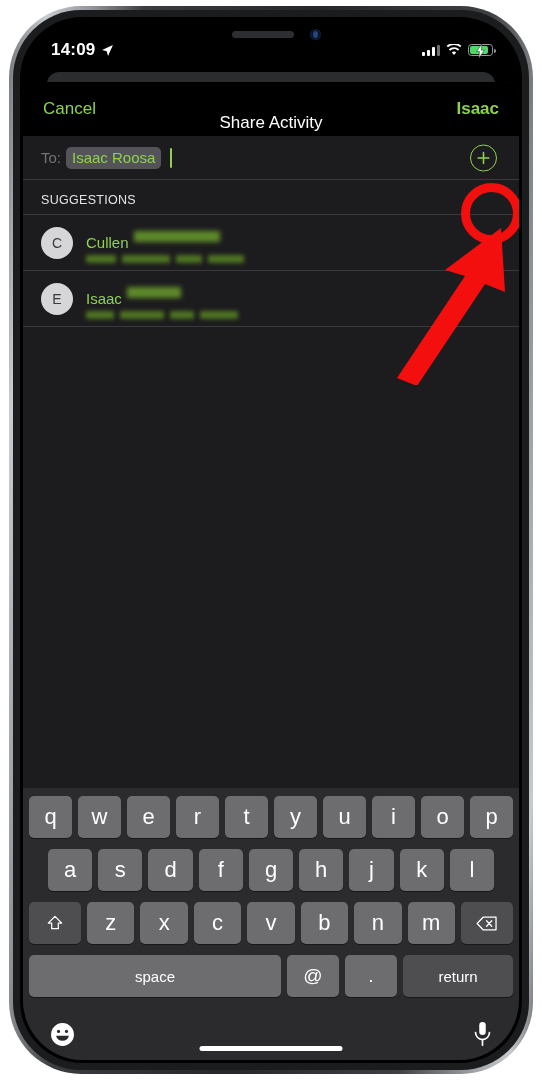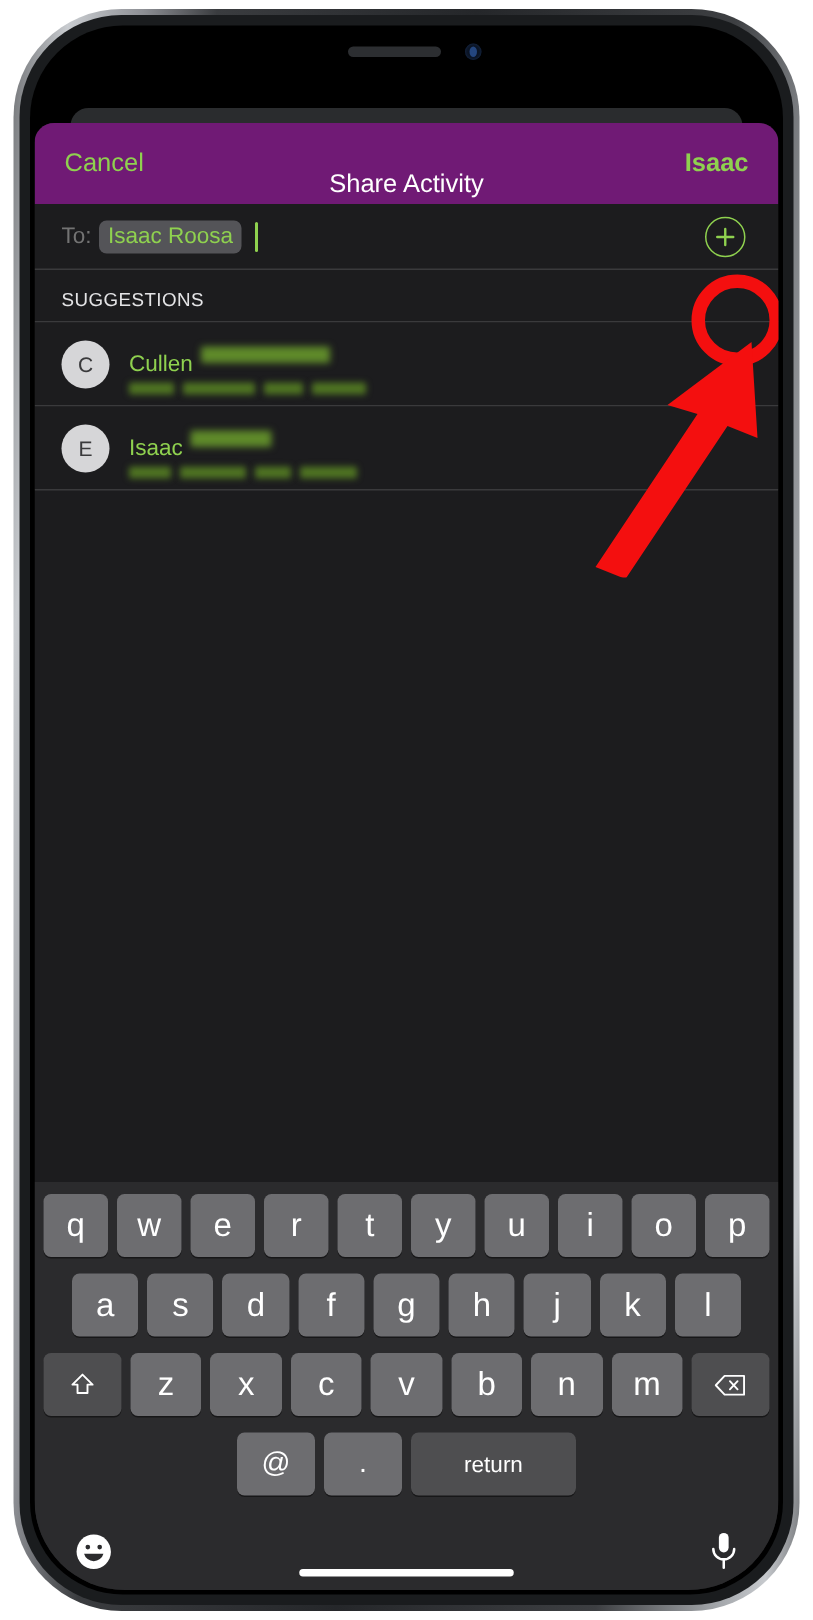--- a/index.html
+++ b/index.html
@@ -120,21 +120,21 @@
   }
   .sheet {
     position:absolute; left:0; right:0; top:62px; bottom:0;
     background:#1c1c1e;
     border-radius:13px 13px 0 0;
     z-index:10; overflow:hidden;
   }
 
   
   .nav-bar {
-    height:54px; background:#701a75;
+    height:54px; background:#000000;
     display:flex; align-items:center; justify-content:space-between;
     padding:0 20px; position:relative;
   }
   .nav-btn {
     font-size:17px; color:#8fd14f; background:none; border:none;
     cursor:pointer; font-family:inherit; padding:0; white-space:nowrap;
   }
   .nav-btn.send { font-weight:700; }
   .nav-title {
     position:absolute; left:50%; transform:translateX(-50%);
@@ -265,20 +265,47 @@
   <div class="btn-side btn-power"></div>
 </div>
 
 <div class="screen">
 
   <div class="notch">
     <div class="speaker-grille"></div>
     <div class="front-camera"></div>
   </div>
 
+  <div class="status-bar">
+    <div class="status-left">
+      <span class="status-time">14:09</span>
+      <svg class="loc-arrow" viewBox="0 0 24 24">
+        <path d="M22 2 2 11l8.5 2.5L13 22z" fill="#fff"></path>
+      </svg>
+    </div>
+    <div class="status-right">
+      <span class="sig-bars">
+        <i></i>
+          <i></i>
+          <i></i>
+          <i></i>
+      </span>
+      <svg class="wifi-icon" viewBox="0 0 20 15">
+        <path d="M10 13.6 7.3 10.6a4.1 4.1 0 0 1 5.4 0z" fill="#fff"></path>
+        <path d="M10 6.4c1.9 0 3.6.7 4.9 1.9l1.6-1.8A9.6 9.6 0 0 0 10 4a9.6 9.6 0 0 0-6.5 2.5l1.6 1.8A7.3 7.3 0 0 1 10 6.4z" fill="#fff"></path>
+        <path d="M10 1.2c2.9 0 5.6 1.1 7.6 2.9l1.6-1.8A13.1 13.1 0 0 0 10-1 13.1 13.1 0 0 0 .8 2.3l1.6 1.8A11 11 0 0 1 10 1.2z" fill="#fff"></path>
+      </svg>
+      <span class="battery">
+        <span class="battery-fill"></span>
+        <svg class="bolt" viewBox="0 0 10 16">
+          <path d="M6.4 0 0.6 8.6h3.2L3.2 16 9.4 7H6z" fill="#fff" stroke="#0c3d19" stroke-width="0.6"></path>
+        </svg>
+      </span>
+    </div>
+  </div>
 
   <div class="sheet-backcard"></div>
 
   <div class="sheet">
 
     <div class="nav-bar">
       <button class="nav-btn">Cancel</button>
       <span class="nav-title">Share Activity</span>
       <button class="nav-btn send">Isaac</button>
     </div>
@@ -368,20 +395,21 @@
         <div class="key">n</div>
         <div class="key">m</div>
         <div class="key wide">
           <svg viewBox="0 0 28 20">
             <path d="M9 2h16.5v16H9L1.5 10z" fill="none" stroke="#fff" stroke-width="1.6" stroke-linejoin="round"></path>
             <path d="M13.5 6.5 20 13.5M20 6.5l-6.5 7" stroke="#fff" stroke-width="1.6" stroke-linecap="round"></path>
           </svg>
         </div>
       </div>
       <div class="kb-row r4">
+        <div class="key space">space</div>
         <div class="key at">@</div>
         <div class="key dot">.</div>
         <div class="key return">return</div>
       </div>
       <div class="kb-bottom">
         <span class="emoji-key">
           <svg viewBox="0 0 24 24">
             <circle cx="12" cy="12" r="11" fill="#fff"></circle>
             <circle cx="8.2" cy="9" r="1.5" fill="#2b2b2d"></circle>
             <circle cx="15.8" cy="9" r="1.5" fill="#2b2b2d"></circle>

